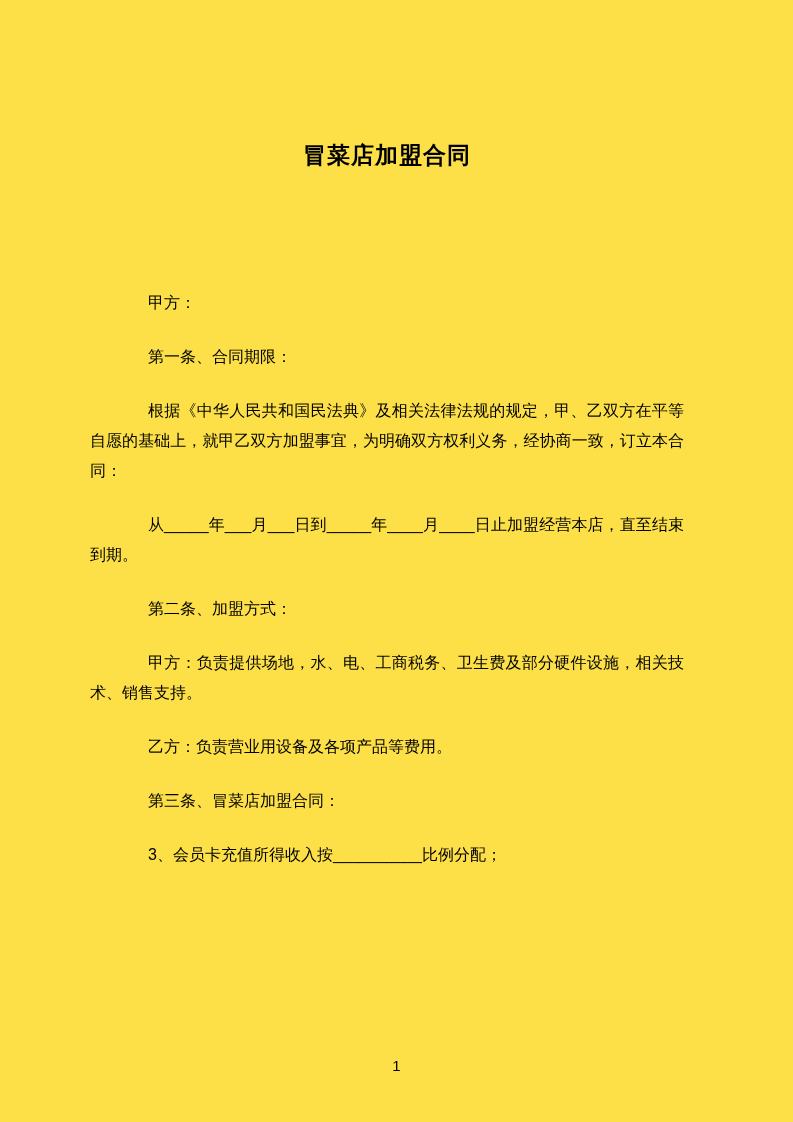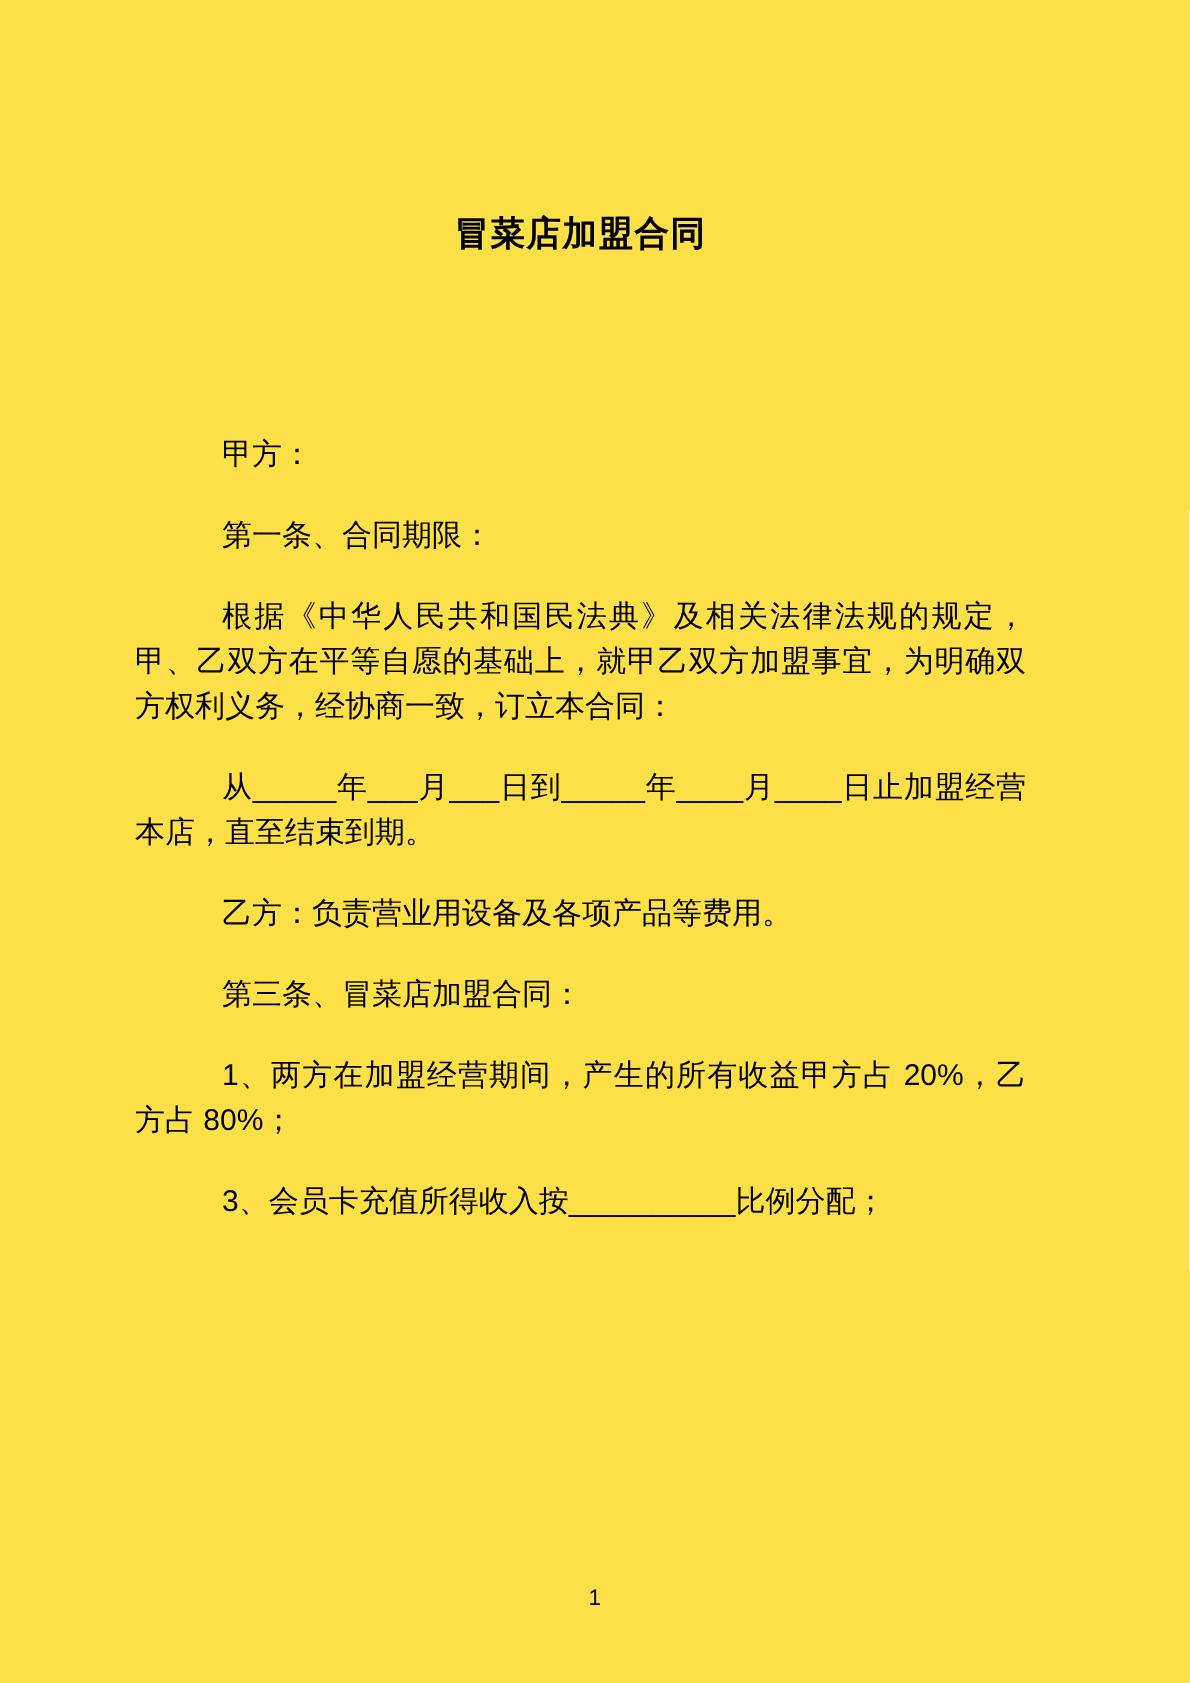--- a/index.html
+++ b/index.html
@@ -22,21 +22,21 @@
   .doc-title {
     margin: 0 0 118px 0;
     font-size: 23px;
     line-height: 30px;
     font-weight: bold;
     text-align: center;
     letter-spacing: 1px;
   }
   .para {
     margin: 0 0 24px 0;
-    font-size: 20px;
+    font-size: 16px;
     line-height: 30px;
     text-indent: 58px;
     text-align: justify;
     word-break: break-all;
   }
   .page-number {
     position: absolute;
     left: 0;
     right: 0;
     bottom: 46px;
@@ -54,26 +54,27 @@
 
   <p class="para">甲方：</p>
 
 
   <p class="para">第一条、合同期限：</p>
 
   <p class="para">根据《中华人民共和国民法典》及相关法律法规的规定，甲、乙双方在平等自愿的基础上，就甲乙双方加盟事宜，为明确双方权利义务，经协商一致，订立本合同：</p>
 
   <p class="para">从_____年___月___日到_____年____月____日止加盟经营本店，直至结束到期。</p>
 
+  <p class="para">第二条、加盟方式：</p>
 
+  <p class="para">甲方：负责提供场地，水、电、工商税务、卫生费及部分硬件设施，相关技术、销售支持。</p>
 
   <p class="para">乙方：负责营业用设备及各项产品等费用。</p>
 
   <p class="para">第三条、冒菜店加盟合同：</p>
 
-  <p class="para">1、两方在加盟经营期间，产生的所有收益甲方占 20%，乙方占 80%；</p>
 
 
   <p class="para">3、会员卡充值所得收入按__________比例分配；</p>
 
   <div class="page-number">1</div>
 
 </div>
 
 </body></html>

